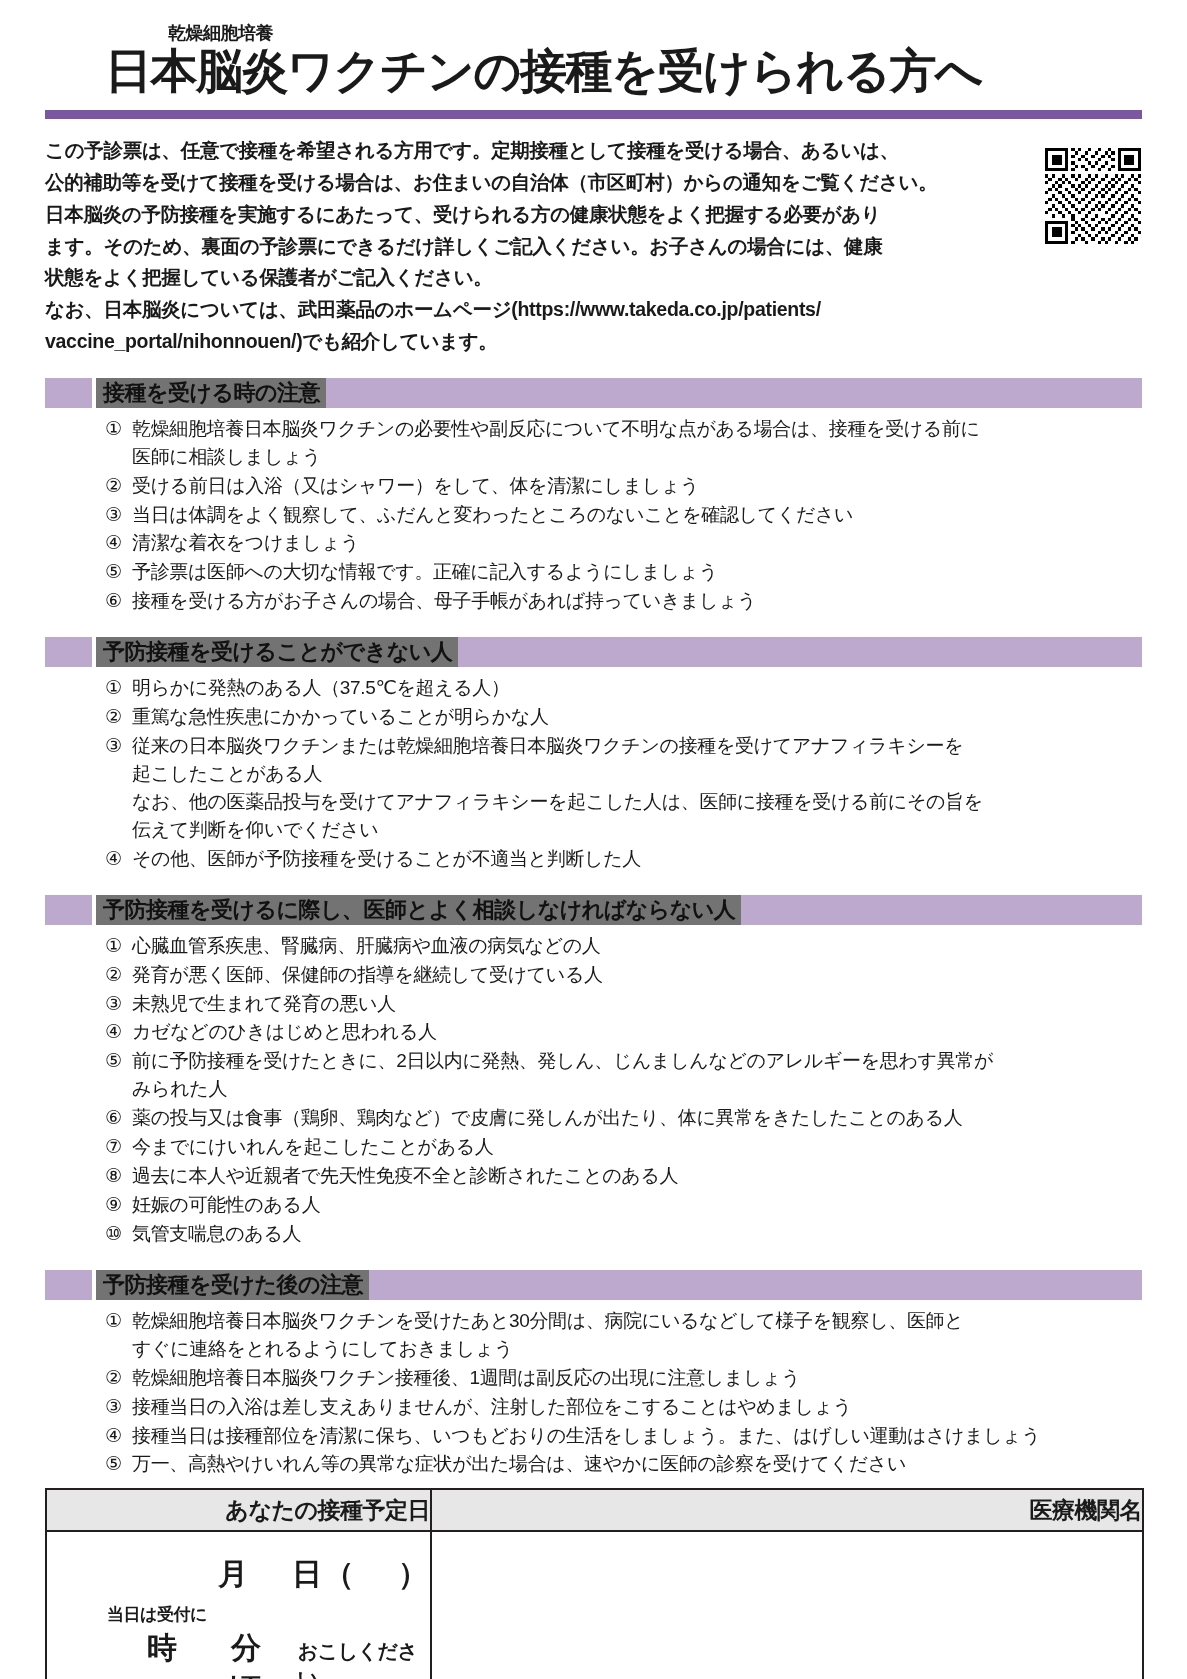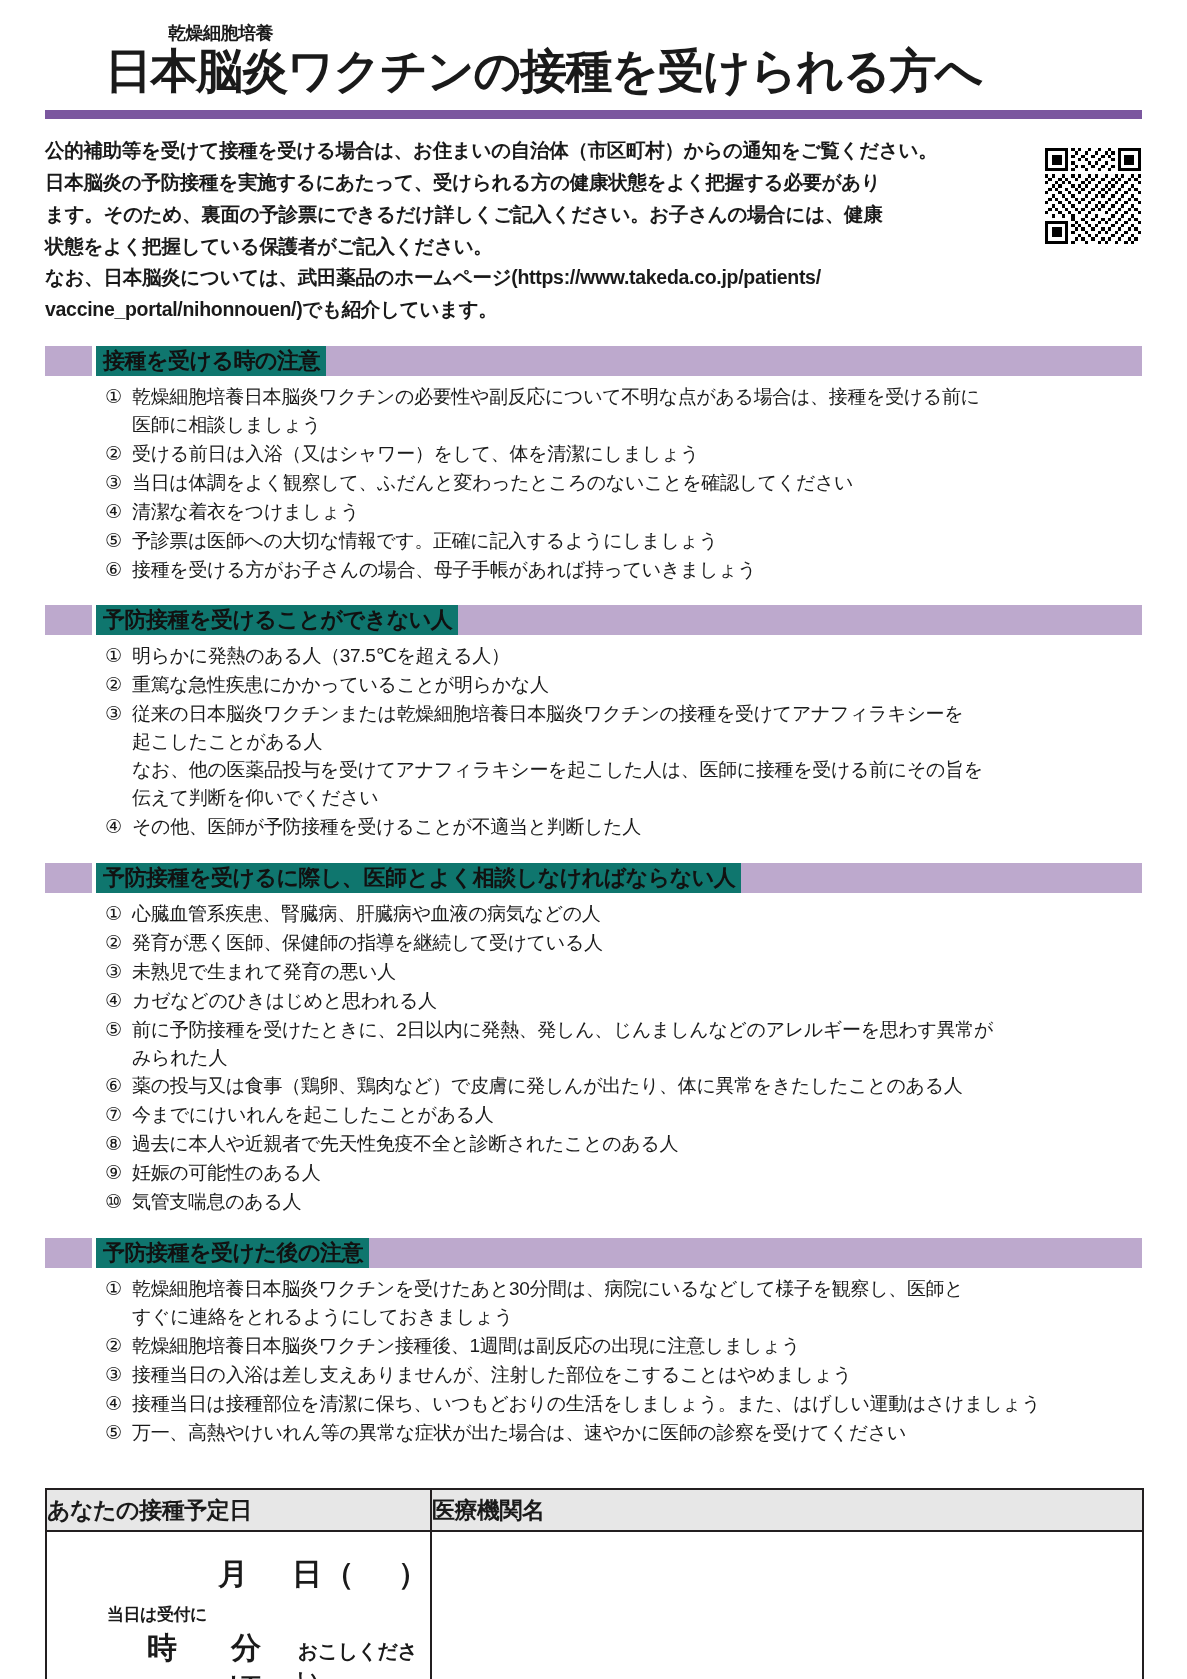--- a/index.html
+++ b/index.html
@@ -59,21 +59,21 @@
 
   .sec-head {
     position:relative;
     height:30px;
     background:#bda9cd;
     display:flex;
     align-items:center;
   }
   .sec-head .swatch { width:47px; height:30px; flex:0 0 auto; }
   .sec-head .bar-title {
-    background:#0f766e;
+    background:#737373;
     font-size:22px;
     font-weight:700;
     letter-spacing:-0.5px;
     line-height:30px;
     padding:0 6px 0 7px;
     border-left:4px solid #ffffff;
     white-space:nowrap;
     color:#111;
   }
 
@@ -104,21 +104,21 @@
   }
   table.sched td, table.sched th {
     border:2px solid #231f20;
     padding:0;
   }
   .col-a { width:385px; }
   .col-b { width:712px; }
   .th-cell {
     background:#e7e7e7;
     height:42px;
-    text-align:left;
+    text-align:right;
     font-size:23px;
     font-weight:700;
     letter-spacing:-0.5px;
   }
   .body-cell-a { height:148px; vertical-align:top; position:relative; }
   .line-date {
     text-align:right;
     font-size:30px;
     font-weight:700;
     letter-spacing:2px;
@@ -154,20 +154,21 @@
 <div class="page">
 
   <div class="header">
     <div class="kicker">乾燥細胞培養</div>
     <div class="title">日本脳炎ワクチンの接種を受けられる方へ</div>
     <div class="rule"></div>
   </div>
 
   <div class="intro-wrap">
     <div class="intro" id="intro-host">
+        <span class="ln">この予診票は、任意で接種を希望される方用です。定期接種として接種を受ける場合、あるいは、</span>
         <span class="ln">公的補助等を受けて接種を受ける場合は、お住まいの自治体（市区町村）からの通知をご覧ください。</span>
         <span class="ln">日本脳炎の予防接種を実施するにあたって、受けられる方の健康状態をよく把握する必要があり</span>
         <span class="ln">ます。そのため、裏面の予診票にできるだけ詳しくご記入ください。お子さんの場合には、健康</span>
         <span class="ln">状態をよく把握している保護者がご記入ください。</span>
         <span class="ln">なお、日本脳炎については、武田薬品のホームページ(https://www.takeda.co.jp/patients/</span>
         <span class="ln">vaccine_portal/nihonnouen/)でも紹介しています。</span>
       </div>
     <div class="qr">
       <svg viewBox="0 0 29 29" shape-rendering="crispEdges" aria-hidden="true">
         <rect width="29" height="29" fill="#fff"></rect>

